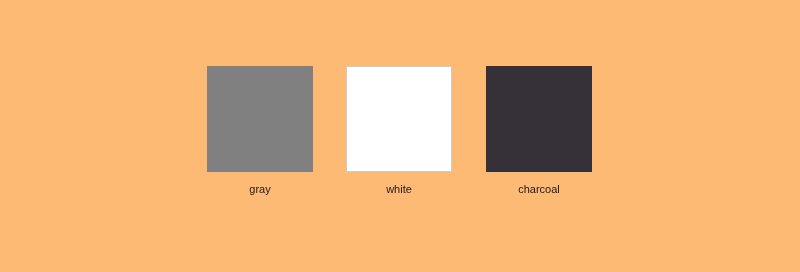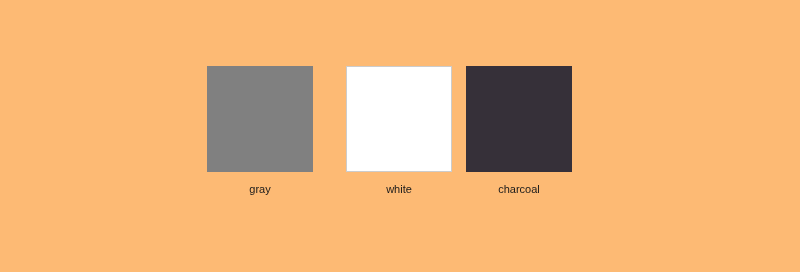--- a/index.html
+++ b/index.html
@@ -54,18 +54,18 @@
   <div class="swatch-cell" style="left: 207px; top: 66px; width: 106px;">
     <span class="swatch-chip" style="width: 106px; height: 106px; background: rgb(128, 128, 128); border: none;"></span>
     <span class="swatch-label" style="width: 106px;">gray</span>
   </div>
 
   <div class="swatch-cell" style="left: 346px; top: 66px; width: 106px;">
     <span class="swatch-chip" style="width: 106px; height: 106px; background: rgb(255, 255, 255); border: 1px solid rgb(204, 204, 204);"></span>
     <span class="swatch-label" style="width: 106px;">white</span>
   </div>
 
-  <div class="swatch-cell" style="left: 466px; top: 66px; width: 96px;">
+  <div class="swatch-cell" style="left: 486px; top: 66px; width: 96px;">
     <span class="swatch-chip" style="width: 106px; height: 106px; background: rgb(54, 48, 57); border: none;"></span>
     <span class="swatch-label" style="width: 106px;">charcoal</span>
   </div>
 
 </div>
 
 </body></html>

